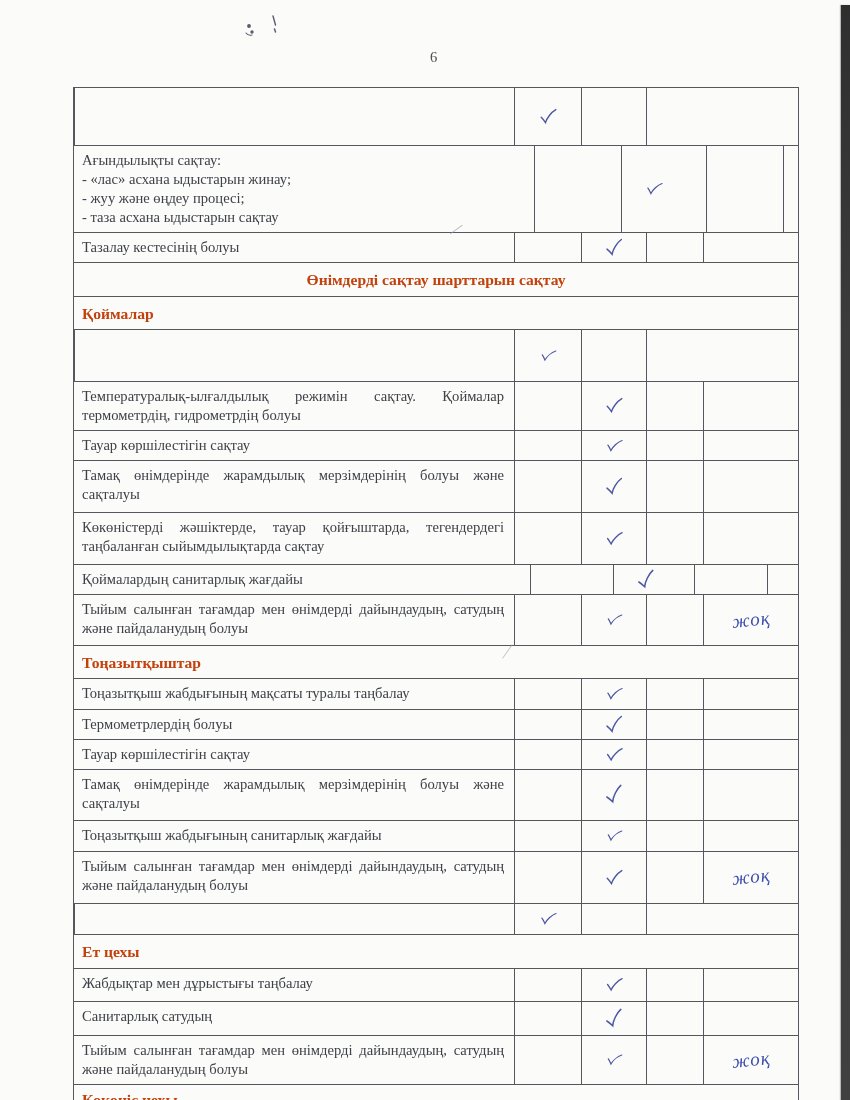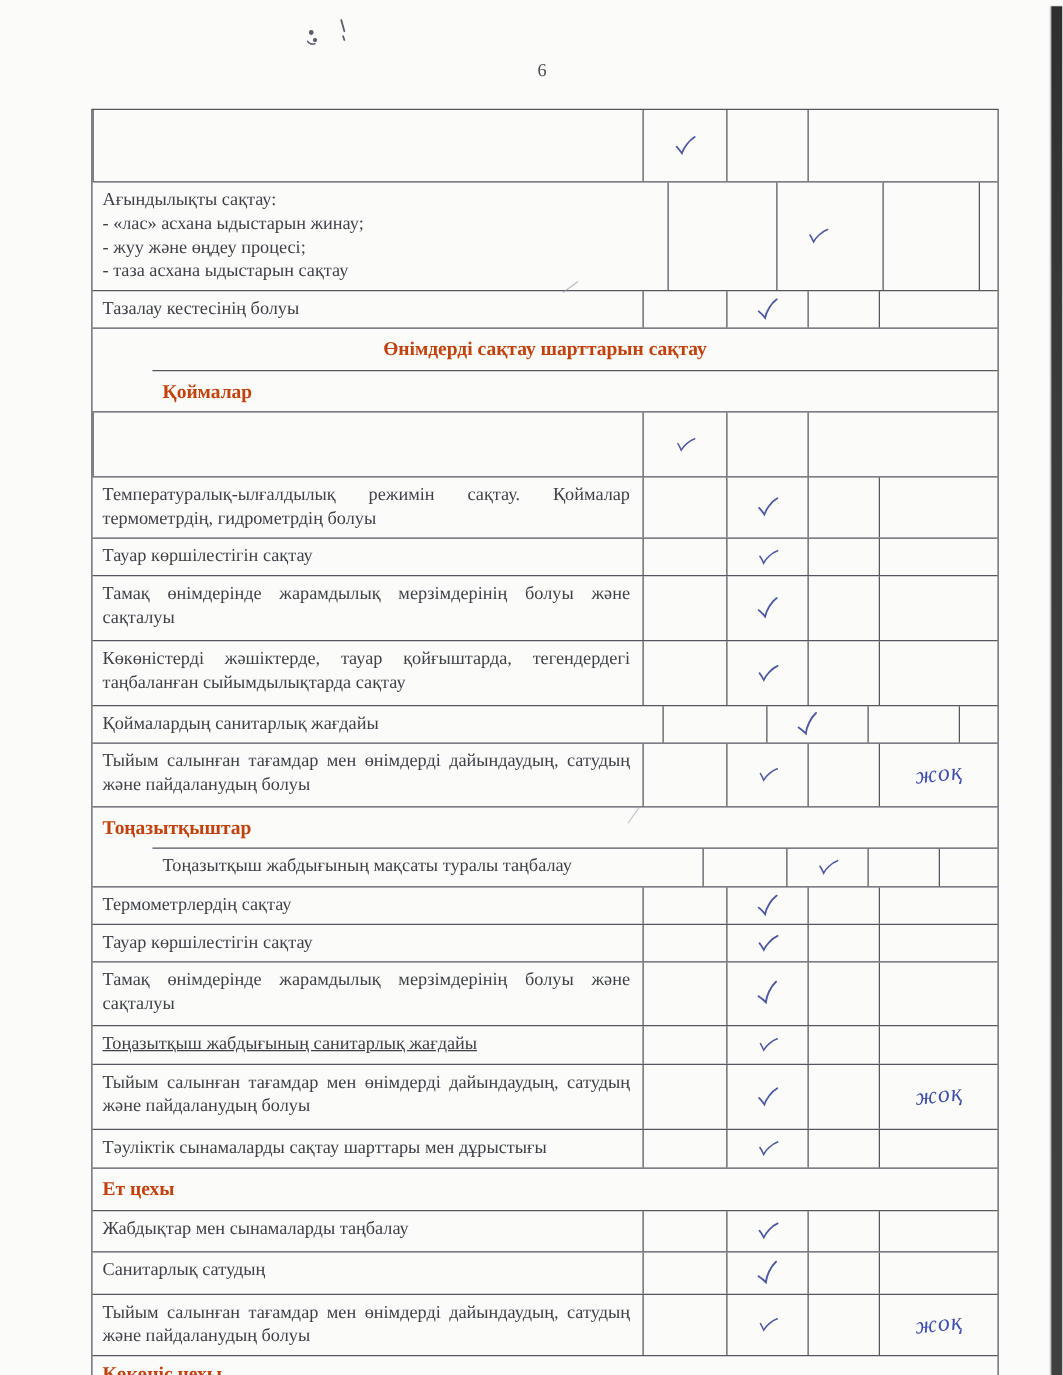--- a/index.html
+++ b/index.html
@@ -116,21 +116,21 @@
         <div class="cell mark"></div>
         <div class="cell mark">
           <svg class="check" width="21" height="15" viewBox="0 0 21 15" style="transform:rotate(-12deg) scale(1.05)">
             <path d="M3.2 7.5 C4.6 9.2 6 11.6 6.9 13.3 C8.6 9.2 13.5 3.6 18.5 1.4" fill="none" stroke="#4d58a2" stroke-width="1.4" stroke-linecap="round"></path>
           </svg>
         </div>
         <div class="cell mark"></div>
         <div class="cell mark"></div>
       </div>
       <div class="sec center" style="min-height: 34px;">Өнімдерді сақтау шарттарын сақтау</div>
-      <div class="sec" style="min-height: 33px; margin-left: 48px;">Қоймалар</div>
+      <div class="sec" style="min-height: 33px;">Қоймалар</div>
       <div class="row" style="min-height: 52px;">
         <div class="cell mark"></div>
         <div class="cell mark">
           <svg class="check" width="21" height="15" viewBox="0 0 21 15" style="transform:rotate(6deg) scale(0.85)">
             <path d="M3.2 7.5 C4.6 9.2 6 11.6 6.9 13.3 C8.6 9.2 13.5 3.6 18.5 1.4" fill="none" stroke="#4d58a2" stroke-width="1.4" stroke-linecap="round"></path>
           </svg>
         </div>
         <div class="cell mark"></div>
         <div class="cell mark"></div>
       </div>
@@ -196,33 +196,33 @@
           <svg class="check" width="21" height="15" viewBox="0 0 21 15" style="transform:rotate(6deg) scale(0.85)">
             <path d="M3.2 7.5 C4.6 9.2 6 11.6 6.9 13.3 C8.6 9.2 13.5 3.6 18.5 1.4" fill="none" stroke="#4d58a2" stroke-width="1.4" stroke-linecap="round"></path>
           </svg>
         </div>
         <div class="cell mark"></div>
         <div class="cell mark">
           <span class="note">жоқ</span>
         </div>
       </div>
       <div class="sec" style="min-height: 33px;">Тоңазытқыштар</div>
-      <div class="row" style="min-height: 31px; margin-left: 48px;">
+      <div class="row" style="min-height: 31px;">
         <div class="cell text">Тоңазытқыш жабдығының мақсаты туралы таңбалау</div>
         <div class="cell mark"></div>
         <div class="cell mark">
           <svg class="check" width="21" height="15" viewBox="0 0 21 15" style="transform:rotate(4deg) scale(0.9)">
             <path d="M3.2 7.5 C4.6 9.2 6 11.6 6.9 13.3 C8.6 9.2 13.5 3.6 18.5 1.4" fill="none" stroke="#4d58a2" stroke-width="1.4" stroke-linecap="round"></path>
           </svg>
         </div>
         <div class="cell mark"></div>
         <div class="cell mark"></div>
       </div>
       <div class="row" style="min-height: 30px;">
-        <div class="cell text">Термометрлердің сақтау</div>
+        <div class="cell text">Термометрлердің болуы</div>
         <div class="cell mark"></div>
         <div class="cell mark">
           <svg class="check" width="21" height="15" viewBox="0 0 21 15" style="transform:rotate(-12deg) scale(1.05)">
             <path d="M3.2 7.5 C4.6 9.2 6 11.6 6.9 13.3 C8.6 9.2 13.5 3.6 18.5 1.4" fill="none" stroke="#4d58a2" stroke-width="1.4" stroke-linecap="round"></path>
           </svg>
         </div>
         <div class="cell mark"></div>
         <div class="cell mark"></div>
       </div>
       <div class="row" style="min-height: 30px;">
@@ -240,21 +240,21 @@
         <div class="cell text">Тамақ өнімдерінде жарамдылық мерзімдерінің болуы және сақталуы</div>
         <div class="cell mark"></div>
         <div class="cell mark">
           <svg class="check" width="21" height="15" viewBox="0 0 21 15" style="transform:rotate(-18deg) scale(1.1)">
             <path d="M3.2 7.5 C4.6 9.2 6 11.6 6.9 13.3 C8.6 9.2 13.5 3.6 18.5 1.4" fill="none" stroke="#4d58a2" stroke-width="1.4" stroke-linecap="round"></path>
           </svg>
         </div>
         <div class="cell mark"></div>
         <div class="cell mark"></div>
       </div>
-      <div class="row" style="min-height: 31px; text-decoration: underline;">
+      <div class="row" style="min-height: 31px;">
         <div class="cell text">Тоңазытқыш жабдығының санитарлық жағдайы</div>
         <div class="cell mark"></div>
         <div class="cell mark">
           <svg class="check" width="21" height="15" viewBox="0 0 21 15" style="transform:rotate(6deg) scale(0.85)">
             <path d="M3.2 7.5 C4.6 9.2 6 11.6 6.9 13.3 C8.6 9.2 13.5 3.6 18.5 1.4" fill="none" stroke="#4d58a2" stroke-width="1.4" stroke-linecap="round"></path>
           </svg>
         </div>
         <div class="cell mark"></div>
         <div class="cell mark"></div>
       </div>
@@ -265,33 +265,32 @@
           <svg class="check" width="21" height="15" viewBox="0 0 21 15" style="transform:rotate(-6deg) scale(1)">
             <path d="M3.2 7.5 C4.6 9.2 6 11.6 6.9 13.3 C8.6 9.2 13.5 3.6 18.5 1.4" fill="none" stroke="#4d58a2" stroke-width="1.4" stroke-linecap="round"></path>
           </svg>
         </div>
         <div class="cell mark"></div>
         <div class="cell mark">
           <span class="note">жоқ</span>
         </div>
       </div>
       <div class="row" style="min-height: 31px;">
-        <div class="cell text">Тәуліктік сынамаларды сақтау шарттары мен дұрыстығы</div>
         <div class="cell mark"></div>
         <div class="cell mark">
           <svg class="check" width="21" height="15" viewBox="0 0 21 15" style="transform:rotate(4deg) scale(0.9)">
             <path d="M3.2 7.5 C4.6 9.2 6 11.6 6.9 13.3 C8.6 9.2 13.5 3.6 18.5 1.4" fill="none" stroke="#4d58a2" stroke-width="1.4" stroke-linecap="round"></path>
           </svg>
         </div>
         <div class="cell mark"></div>
         <div class="cell mark"></div>
       </div>
       <div class="sec" style="min-height: 34px;">Ет цехы</div>
       <div class="row" style="min-height: 33px;">
-        <div class="cell text">Жабдықтар мен сынамаларды таңбалау</div>
+        <div class="cell text">Жабдықтар мен дұрыстығы таңбалау</div>
         <div class="cell mark"></div>
         <div class="cell mark">
           <svg class="check" width="21" height="15" viewBox="0 0 21 15" style="transform:rotate(0deg) scale(0.95)">
             <path d="M3.2 7.5 C4.6 9.2 6 11.6 6.9 13.3 C8.6 9.2 13.5 3.6 18.5 1.4" fill="none" stroke="#4d58a2" stroke-width="1.4" stroke-linecap="round"></path>
           </svg>
         </div>
         <div class="cell mark"></div>
         <div class="cell mark"></div>
       </div>
       <div class="row" style="min-height: 34px;">

